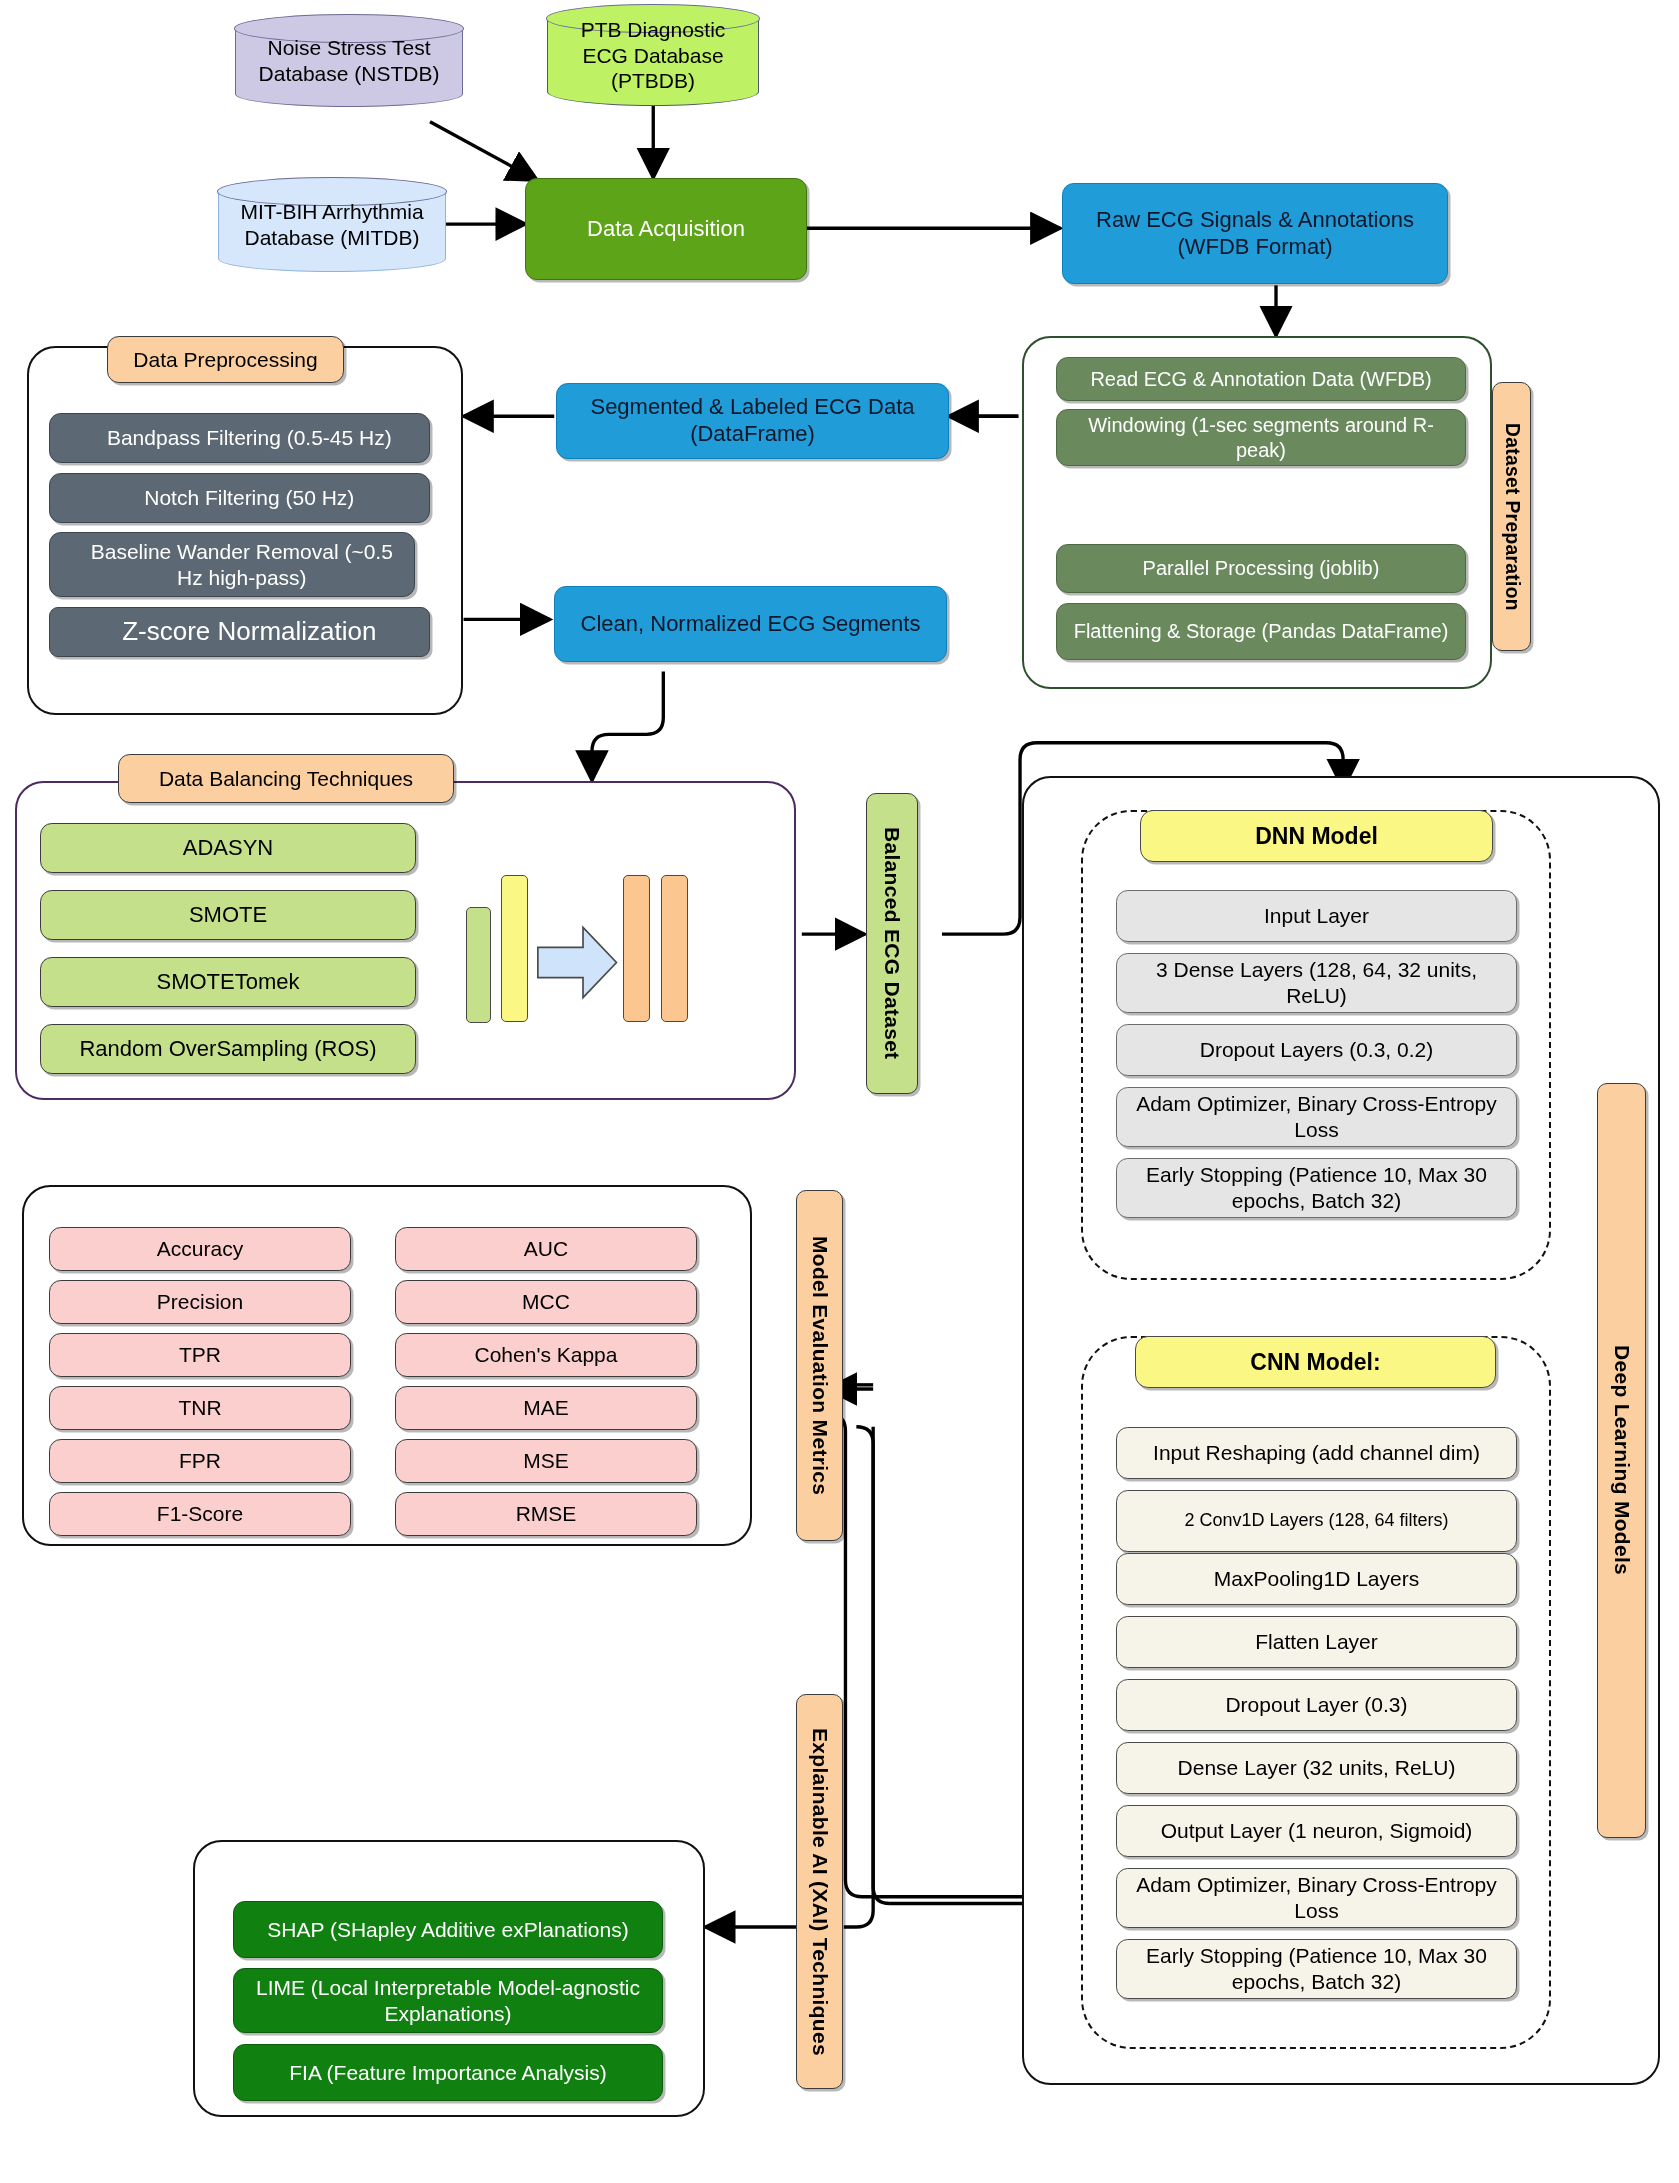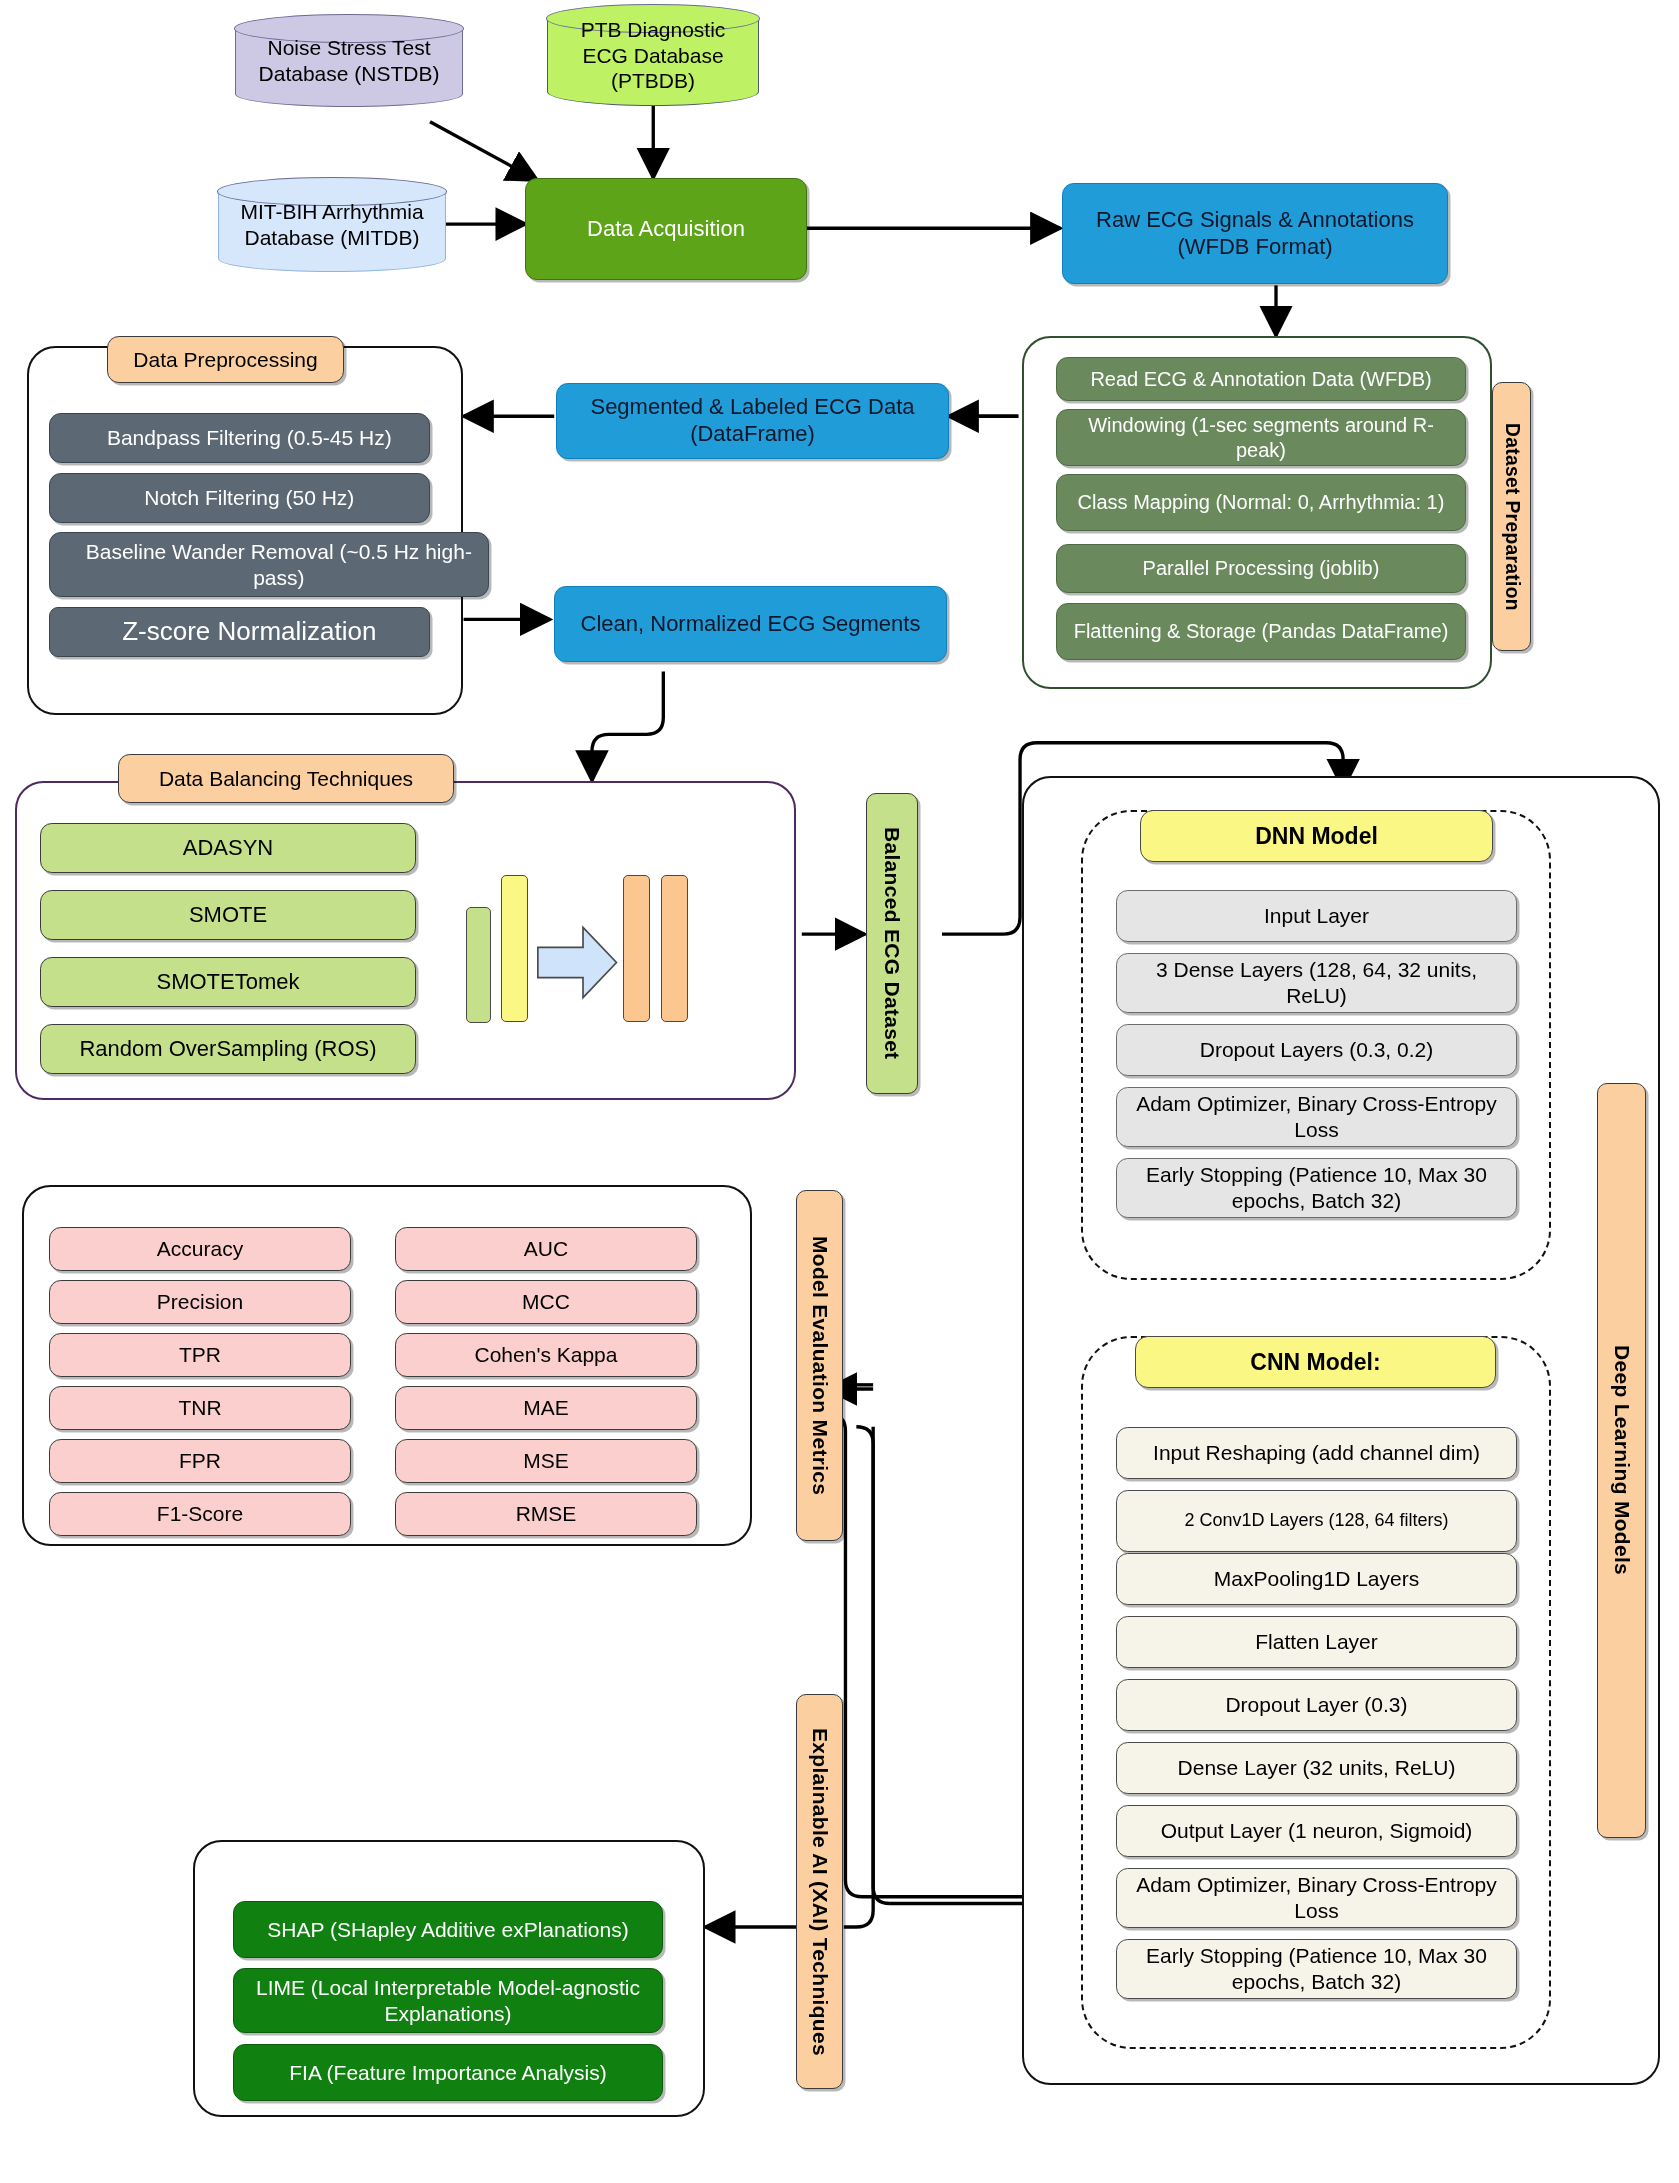--- a/index.html
+++ b/index.html
@@ -140,23 +140,20 @@
   </div>
 
   <div class="group dgreen" style="left:1022px;top:336px;width:470px;height:353px;"></div>
 
   <div class="node rbox f-dkgreen" style="left:1056px;top:357px;width:410px;height:44px;font-size:20px;">
       <span>Read ECG &amp; Annotation Data (WFDB)</span>
     </div>
   <div class="node rbox f-dkgreen" style="left:1056px;top:409px;width:410px;height:57px;font-size:20px;">
       <span>Windowing (1-sec segments around R-peak)</span>
     </div>
-  <div class="node rbox f-dkgreen" style="left:1056px;top:474px;width:410px;height:57px;font-size:20px;">
-      <span>Class Mapping (Normal: 0, Arrhythmia: 1)</span>
-    </div>
   <div class="node rbox f-dkgreen" style="left:1056px;top:544px;width:410px;height:49px;font-size:20px;">
       <span>Parallel Processing (joblib)</span>
     </div>
   <div class="node rbox f-dkgreen" style="left:1056px;top:603px;width:410px;height:57px;font-size:20px;">
       <span>Flattening &amp; Storage (Pandas DataFrame)</span>
     </div>
 
   <div class="vbar" style="left:1492px;top:382px;width:39px;height:269px;">
     <span style="font-size:19.3px;">Dataset Preparation</span>
   </div>
@@ -169,21 +166,21 @@
   <div class="ttl node rbox f-peach" style="left:107px;top:336px;width:237px;height:47px;font-size:21px;">
     <span>Data Preprocessing</span>
   </div>
 
   <div class="node rbox f-slate" style="left:49px;top:413px;width:381px;height:50px;font-size:21px;">
       <span>Bandpass Filtering (0.5-45 Hz)</span>
     </div>
   <div class="node rbox f-slate" style="left:49px;top:473px;width:381px;height:50px;font-size:21px;">
       <span>Notch Filtering (50 Hz)</span>
     </div>
-  <div class="node rbox f-slate" style="left:49px;top:532px;width:440px;height:65px;font-size:21px;">
+  <div class="node rbox f-slate" style="left:49px;top:532px;width:366px;height:65px;font-size:21px;">
       <span>Baseline Wander Removal (~0.5 Hz high-pass)</span>
     </div>
   <div class="node rbox f-slate" style="left:49px;top:607px;width:381px;height:50px;font-size:26px;border-radius:9px;">
       <span>Z-score Normalization</span>
     </div>
 
   <div class="node rbox f-blue" style="left:554px;top:586px;width:393px;height:76px;font-size:22px;">
     <span>Clean, Normalized ECG Segments</span>
   </div>
 

